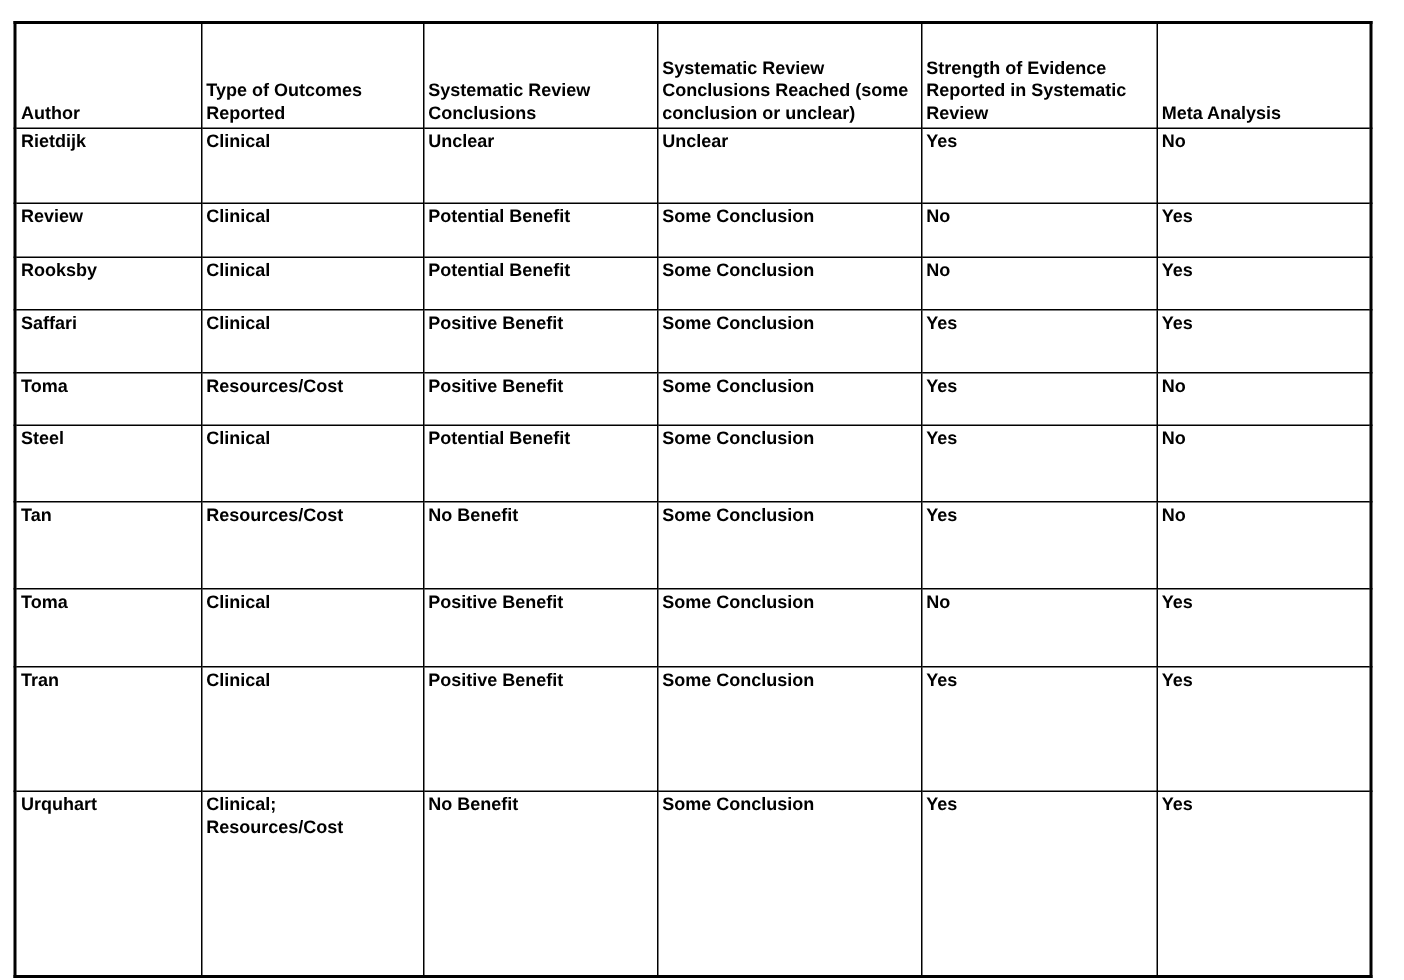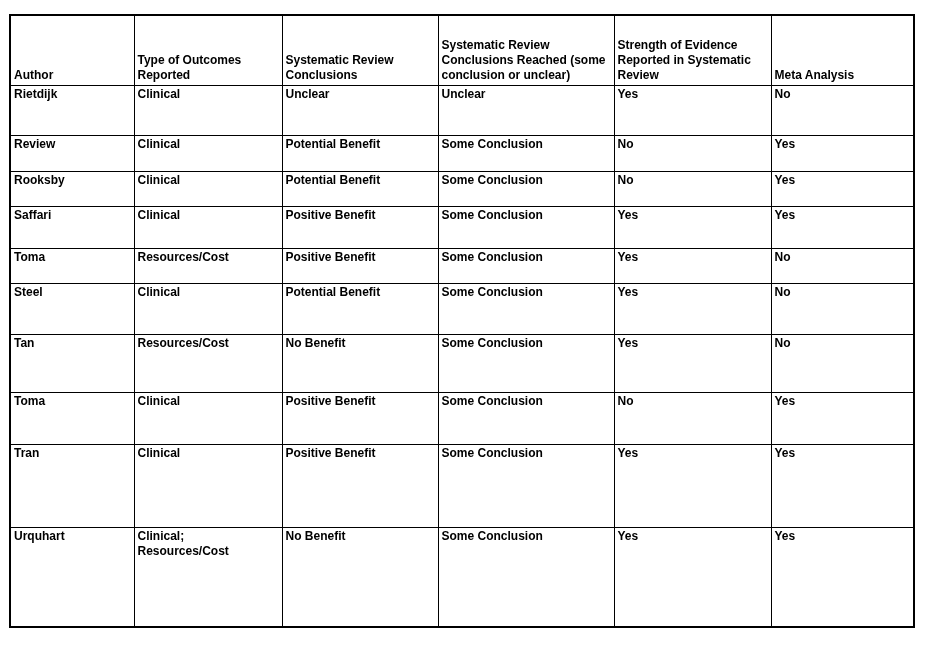--- a/index.html
+++ b/index.html
@@ -39,21 +39,21 @@
   tr.r-head { height: 70px; }
   tr.r0 { height: 50px; }
   tr.r1 { height: 36px; }
   tr.r2 { height: 35px; margin-left: 48px; }
   tr.r3 { height: 42px; margin-left: 28px; }
   tr.r4 { height: 35px; }
   tr.r5 { height: 51px; margin-left: 32px; }
   tr.r6 { height: 58px; }
   tr.r7 { height: 52px; }
   tr.r8 { height: 83px; padding-left: 38px; }
-  tr.r9 { height: 100px; }
+  tr.r9 { height: 124px; }
 </style>
 </head>
 <body>
 
 <table class="doc-table">
   <colgroup>
     <col style="width:124px">
     <col style="width:148px">
     <col style="width:156px">
     <col style="width:176px">

